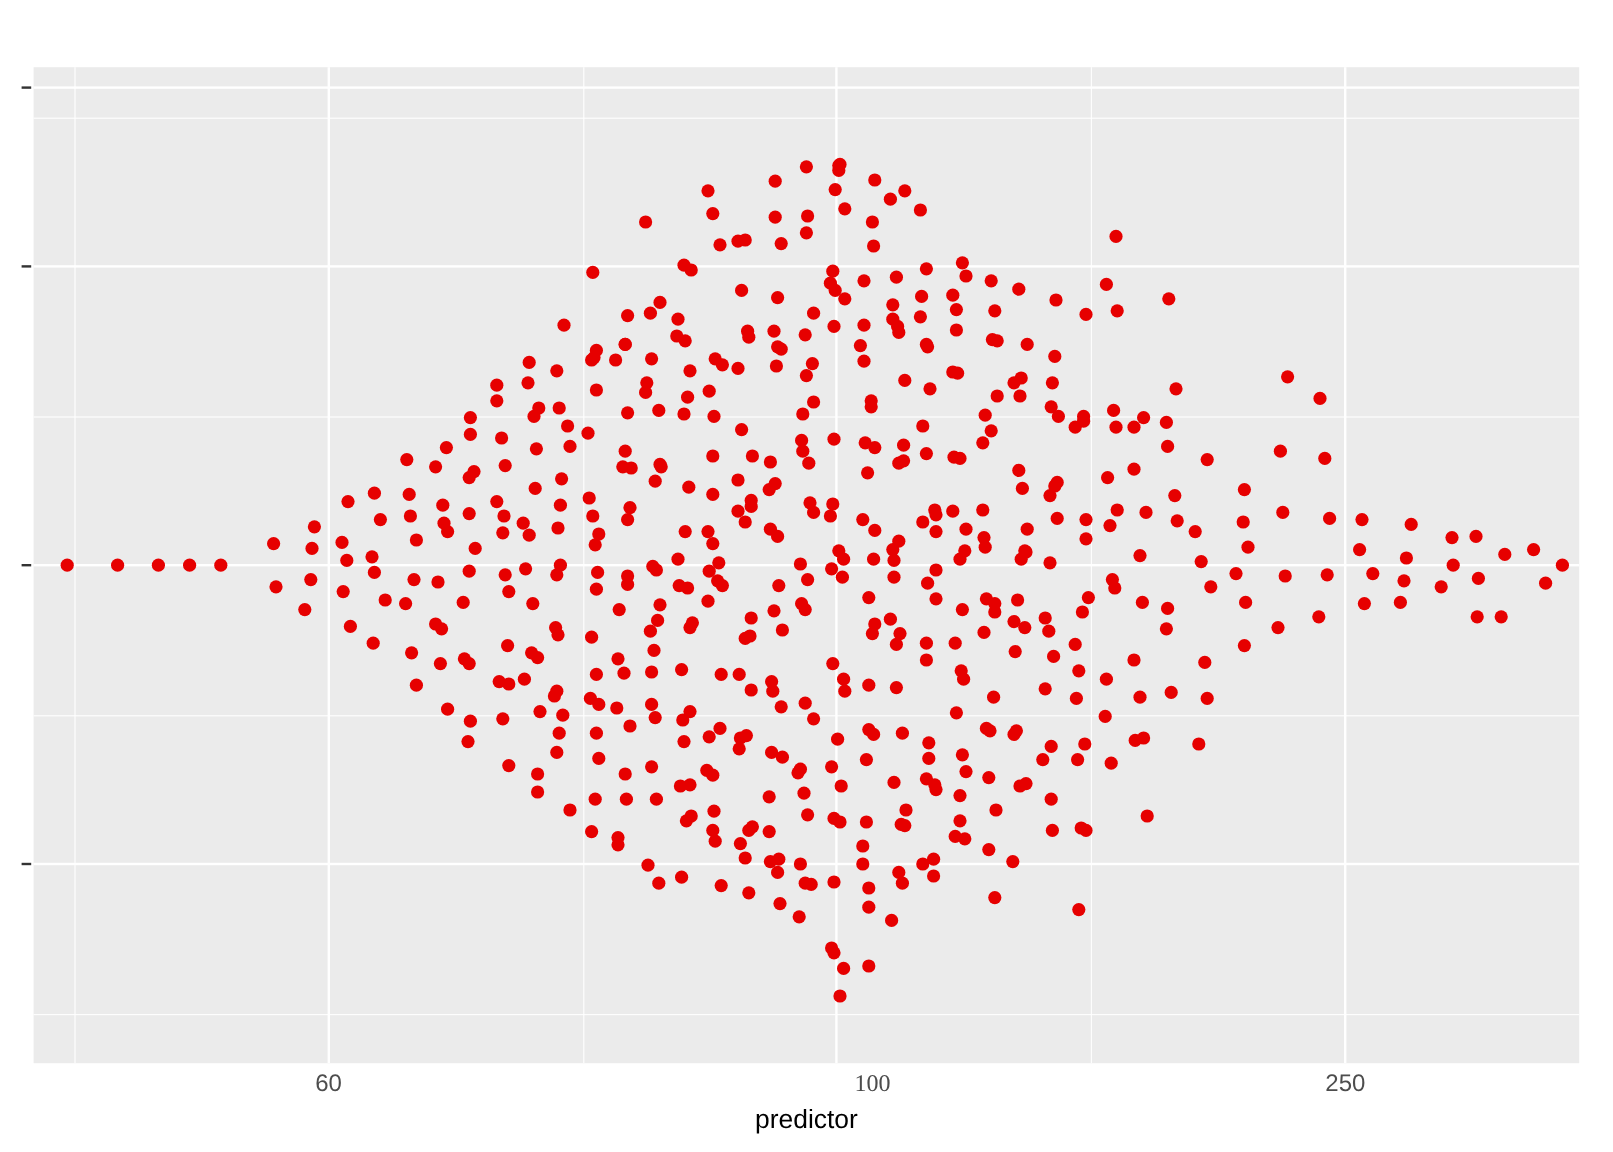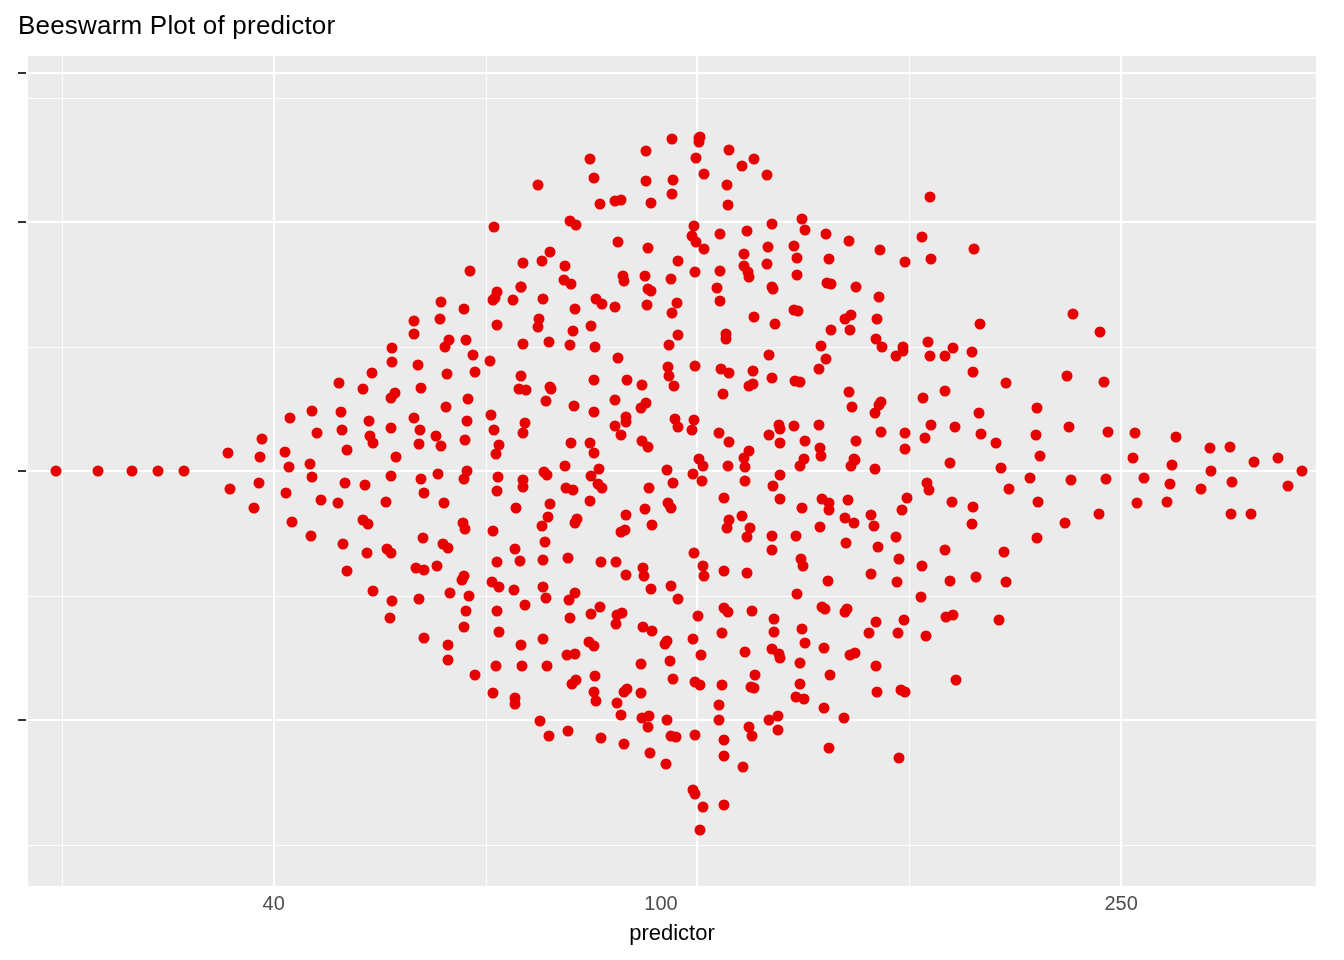--- a/index.html
+++ b/index.html
@@ -69,21 +69,20 @@
     width: 11px;
     height: 11px;
     border-radius: 50%;
     transform: translate(-50%, -50%);
   }
 </style>
 </head>
 <body>
 
 <div class="chart-wrap">
-  <div class="chart-title">Beeswarm Plot of predictor</div>
 
   <div class="panel" id="panel">
       <div class="gridline-v" style="left: 244.737px;"></div>
       <div class="gridline-v" style="left: 668.421px;"></div>
       <div class="gridline-v" style="left: 1092.11px;"></div>
       <div class="gridline-v-minor" style="left: 33.8947px;"></div>
       <div class="gridline-v-minor" style="left: 457.579px;"></div>
       <div class="gridline-v-minor" style="left: 881.263px;"></div>
       <div class="gridline-h" style="top: 663px;"></div>
       <div class="gridline-h" style="top: 414px;"></div>
@@ -669,20 +668,20 @@
       <div class="dot" style="background: rgb(230, 0, 0); left: 1203.75px; top: 425.651px;"></div>
       <div class="dot" style="background: rgb(230, 0, 0); left: 1202.22px; top: 390.575px;"></div>
       <div class="dot" style="background: rgb(230, 0, 0); left: 1223.11px; top: 457.505px;"></div>
       <div class="dot" style="background: rgb(230, 0, 0); left: 1226.11px; top: 405.614px;"></div>
       <div class="dot" style="background: rgb(230, 0, 0); left: 1260.34px; top: 430.21px;"></div>
       <div class="dot" style="background: rgb(230, 0, 0); left: 1249.97px; top: 402.033px;"></div>
       <div class="dot" style="background: rgb(230, 0, 0); left: 1273.95px; top: 415px;"></div>
     </div>
 
   <div class="x-label">predictor</div>
-<div class="x-tick" style="left: 273.737px;">40</div>
-    <div class="x-tick" style="left: 661px;">100</div>
+<div class="x-tick" style="left: 273.737px;">60</div>
+    <div class="x-tick" style="left: 727px; font-family: Liberation Serif, serif;">100</div>
     <div class="x-tick" style="left: 1121.11px;">250</div>
     <div class="y-tick" style="top: 719px;"></div>
     <div class="y-tick" style="top: 470px;"></div>
     <div class="y-tick" style="top: 221px;"></div>
     <div class="y-tick" style="top: 71.6px;"></div>
   </div>
 
 </body></html>

